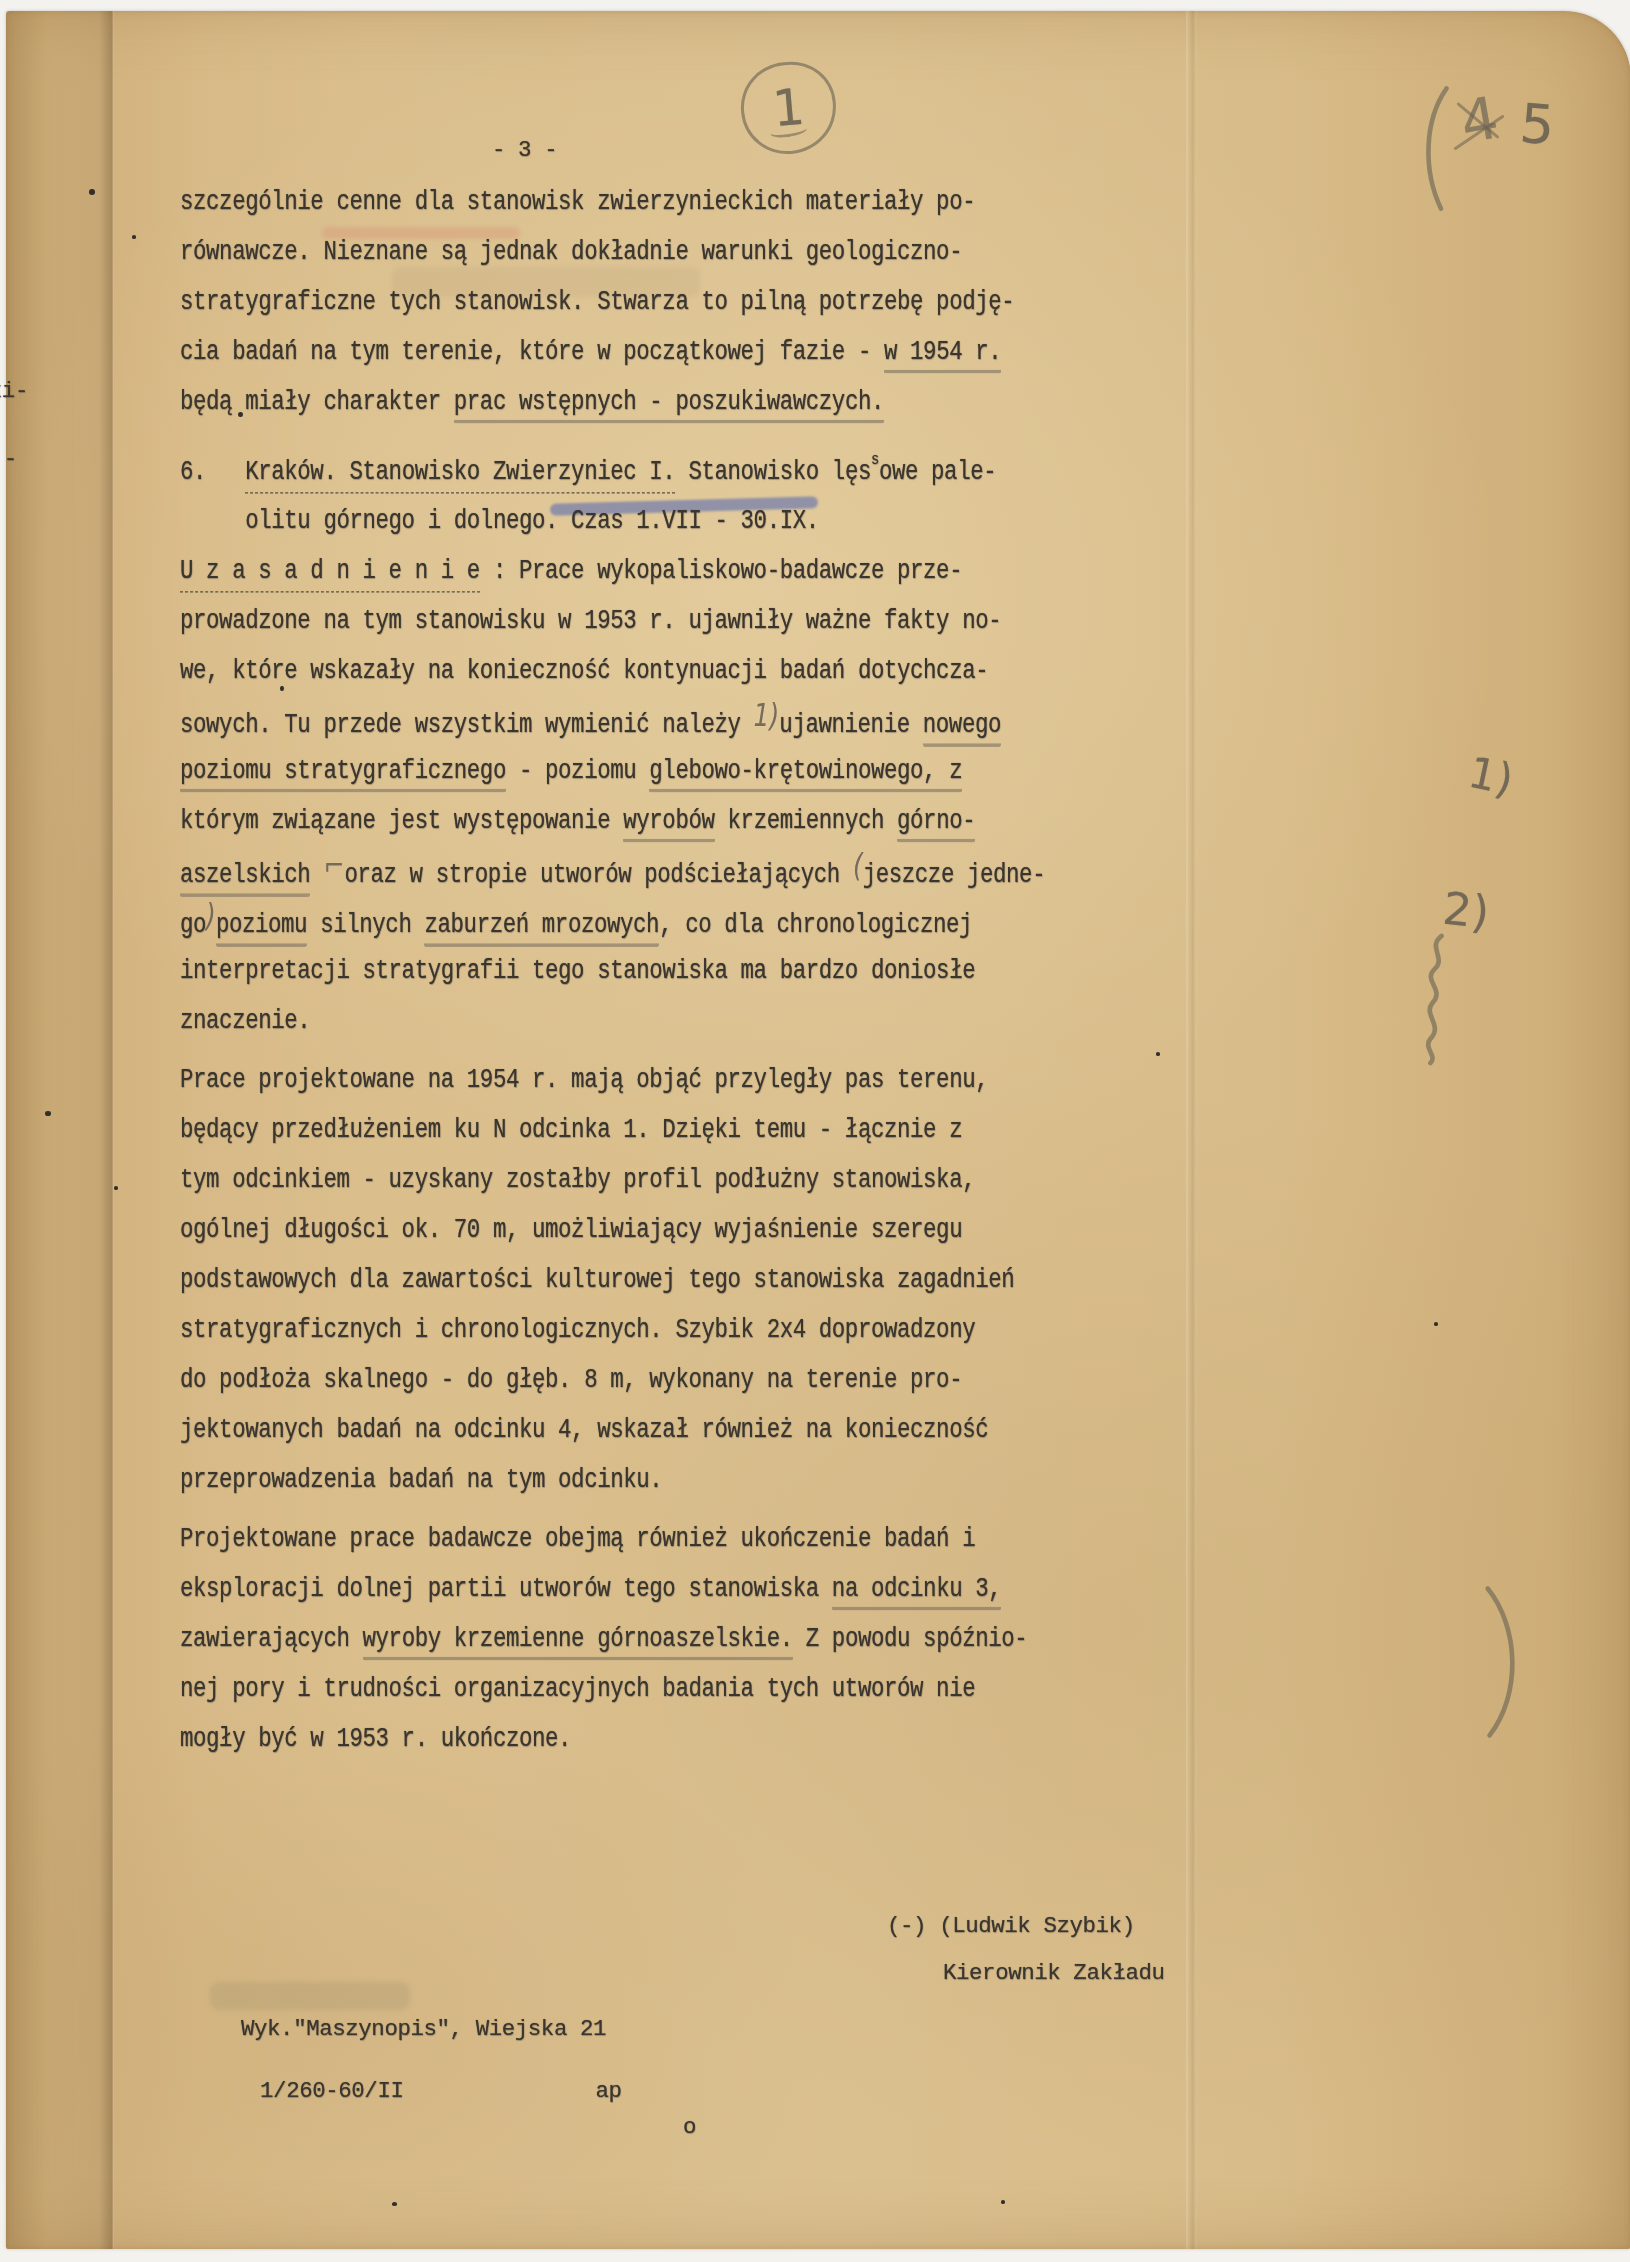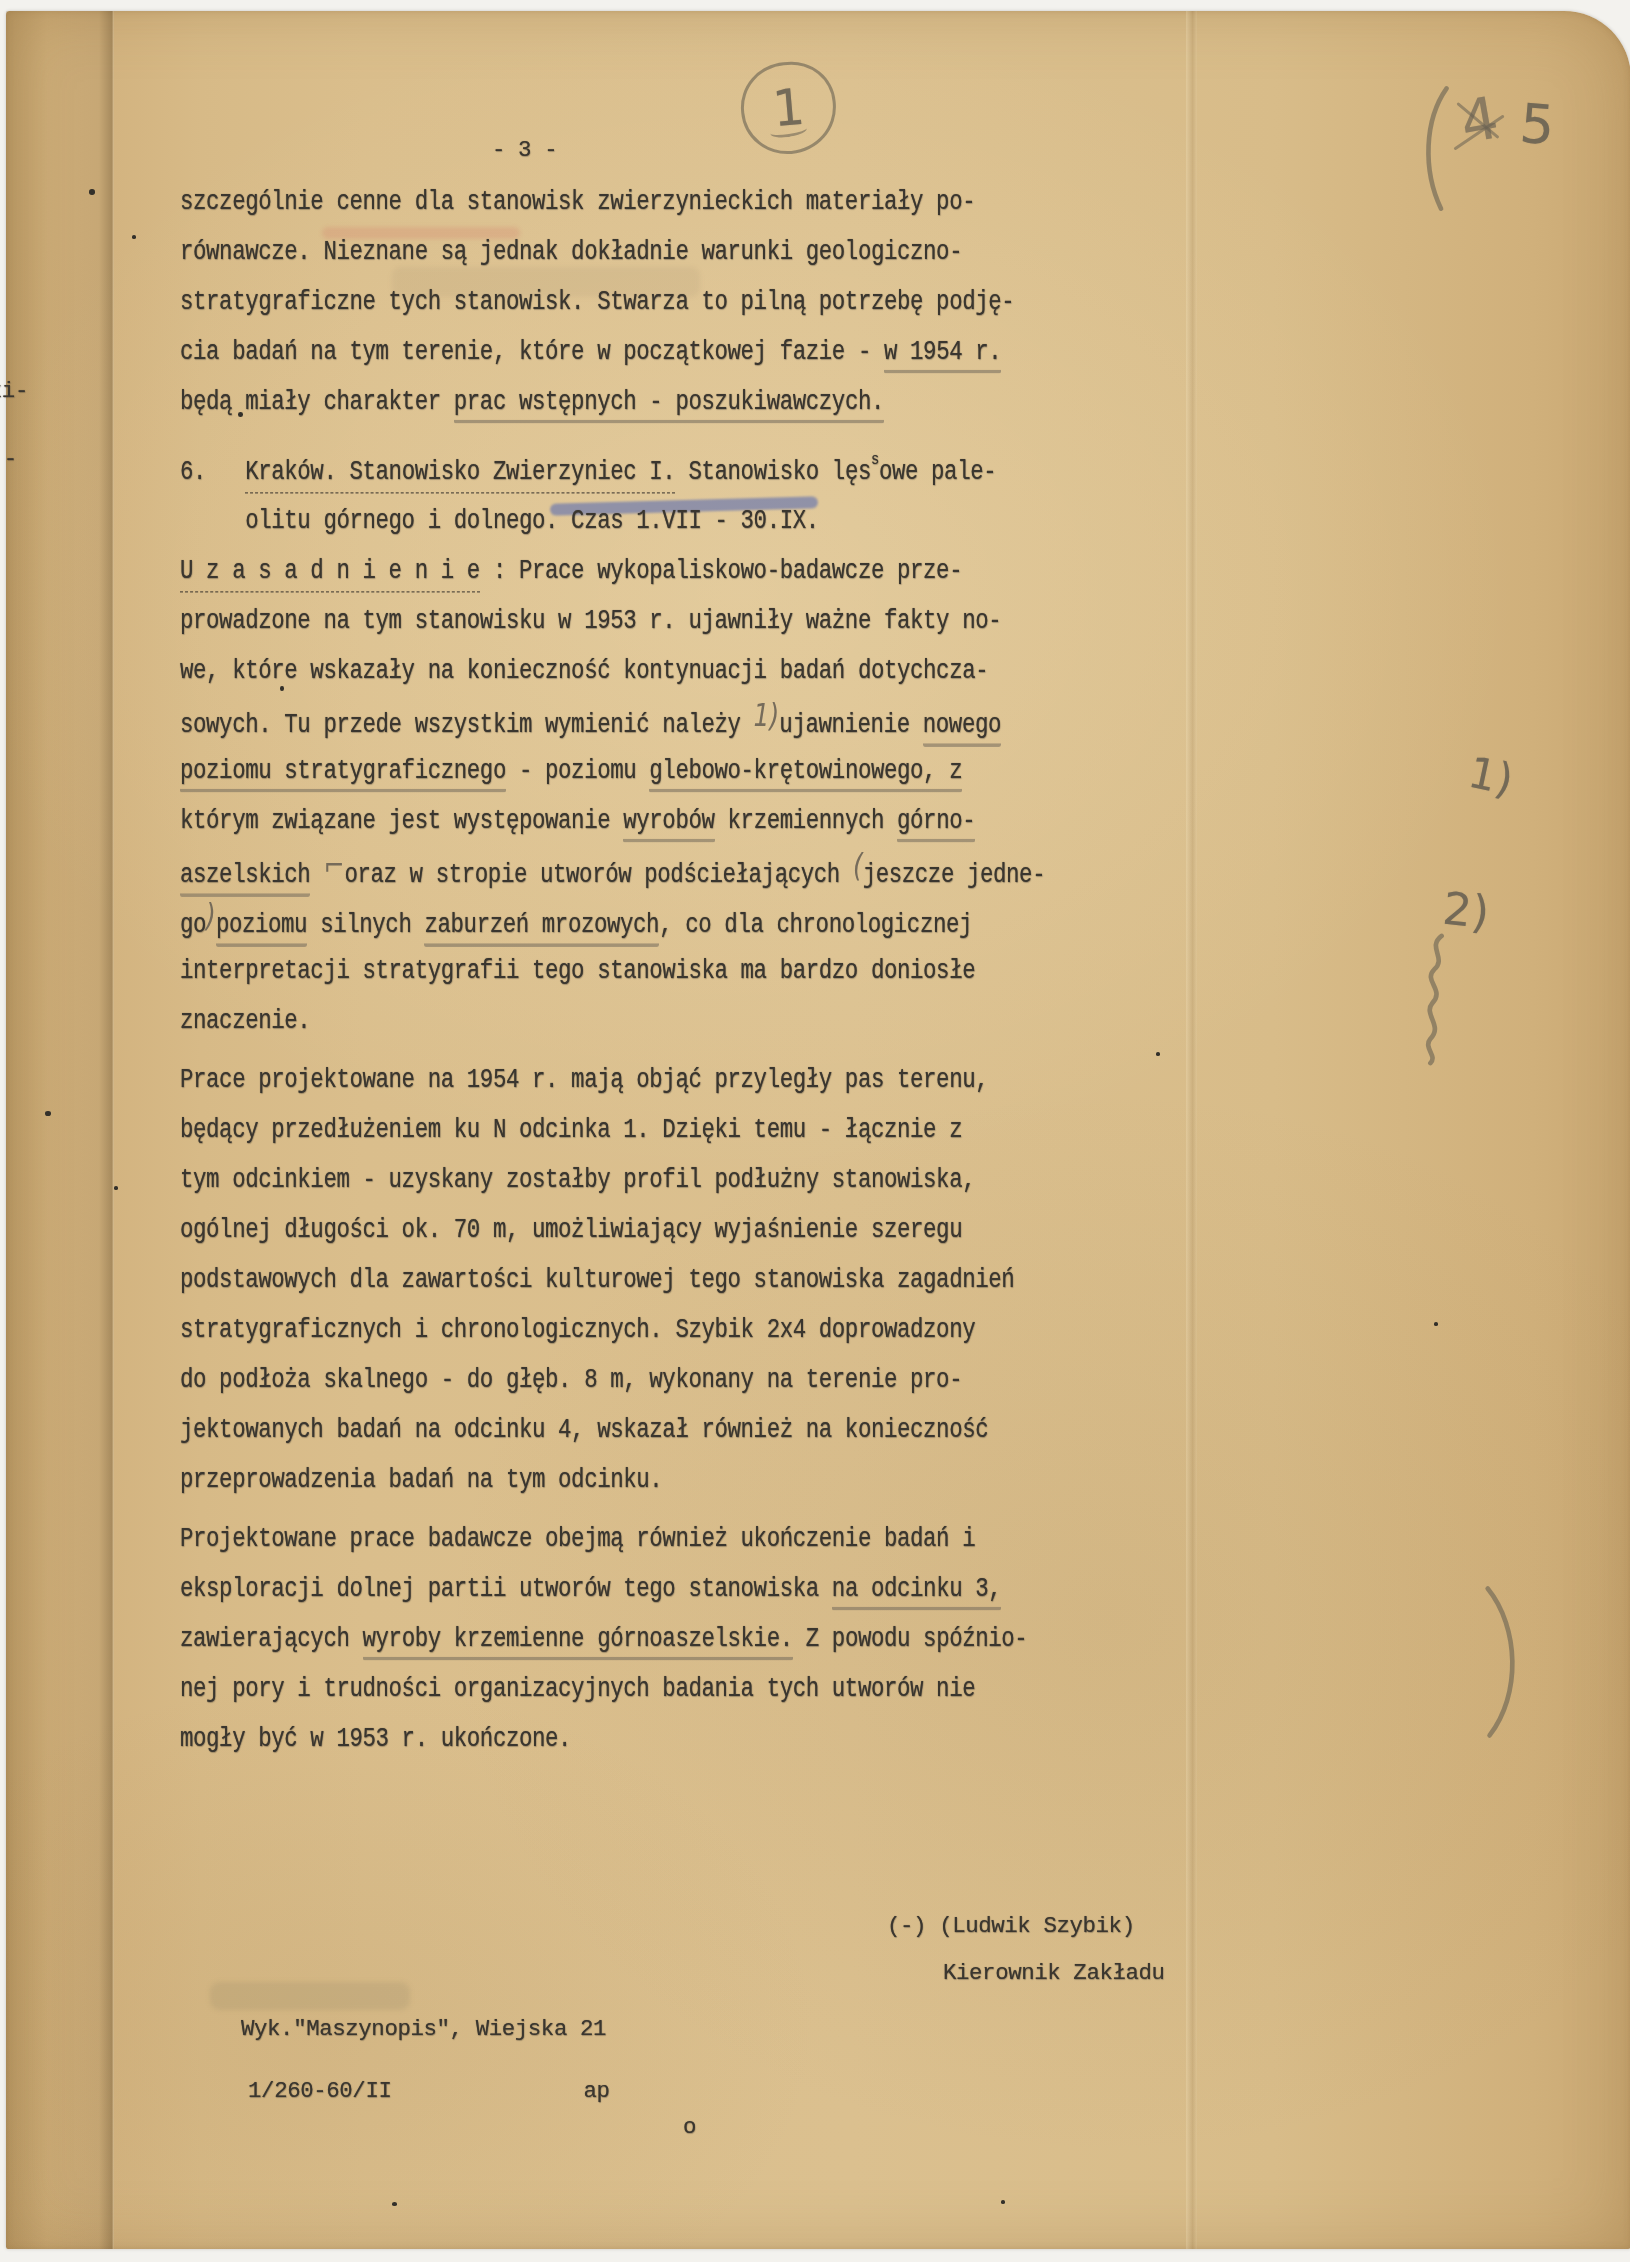--- a/index.html
+++ b/index.html
@@ -145,17 +145,17 @@
 
 <div class="typed body-text"><div class="para"><div class="tline"><span class="ink"><span class="seg-n">szczególnie cenne dla stanowisk zwierzynieckich materiały po-</span></span></div><div class="tline"><span class="ink"><span class="seg-n">równawcze. Nieznane są jednak dokładnie warunki geologiczno-</span></span></div><div class="tline"><span class="ink"><span class="seg-n">stratygraficzne tych stanowisk. Stwarza to pilną potrzebę podję-</span></span></div><div class="tline"><span class="ink"><span class="seg-n">cia badań na tym terenie, które w początkowej fazie - </span><span class="seg-pu">w 1954 r.</span></span></div><div class="tline"><span class="ink"><span class="seg-n">będą miały charakter </span><span class="seg-pu">prac wstępnych - poszukiwawczych.</span></span></div></div><div class="para"><div class="tline"><span class="ink"><span class="seg-n">6.   </span><span class="seg-tu">Kraków. Stanowisko Zwierzyniec I.</span><span class="seg-n"> Stanowisko lęs</span><span class="seg-sup">s</span><span class="seg-n">owe pale-</span></span></div><div class="tline"><span class="ink"><span class="seg-n">     olitu górnego i dolnego. Czas 1.VII - 30.IX.</span></span></div><div class="tline"><span class="ink"><span class="seg-tu">U z a s a d n i e n i e</span><span class="seg-n"> : Prace wykopaliskowo-badawcze prze-</span></span></div><div class="tline"><span class="ink"><span class="seg-n">prowadzone na tym stanowisku w 1953 r. ujawniły ważne fakty no-</span></span></div><div class="tline"><span class="ink"><span class="seg-n">we, które wskazały na konieczność kontynuacji badań dotychcza-</span></span></div><div class="tline"><span class="ink"><span class="seg-n">sowych. Tu przede wszystkim wymienić należy </span><span class="seg-hw">1)</span><span class="seg-n">ujawnienie </span><span class="seg-pu">nowego</span></span></div><div class="tline"><span class="ink"><span class="seg-pu">poziomu stratygraficznego</span><span class="seg-n"> - poziomu </span><span class="seg-pu">glebowo-krętowinowego, z</span></span></div><div class="tline"><span class="ink"><span class="seg-n">którym związane jest występowanie </span><span class="seg-pu">wyrobów</span><span class="seg-n"> krzemiennych </span><span class="seg-pu">górno-</span></span></div><div class="tline"><span class="ink"><span class="seg-pu">aszelskich</span><span class="seg-n"> </span><span class="seg-hw">⌐</span><span class="seg-n">oraz w stropie utworów podściełających </span><span class="seg-hw">(</span><span class="seg-n">jeszcze jedne-</span></span></div><div class="tline"><span class="ink"><span class="seg-n">go</span><span class="seg-hw">)</span><span class="seg-pu">poziomu</span><span class="seg-n"> silnych </span><span class="seg-pu">zaburzeń mrozowych</span><span class="seg-n">, co dla chronologicznej</span></span></div><div class="tline"><span class="ink"><span class="seg-n">interpretacji stratygrafii tego stanowiska ma bardzo doniosłe</span></span></div><div class="tline"><span class="ink"><span class="seg-n">znaczenie.</span></span></div></div><div class="para"><div class="tline"><span class="ink"><span class="seg-n">Prace projektowane na 1954 r. mają objąć przyległy pas terenu,</span></span></div><div class="tline"><span class="ink"><span class="seg-n">będący przedłużeniem ku N odcinka 1. Dzięki temu - łącznie z</span></span></div><div class="tline"><span class="ink"><span class="seg-n">tym odcinkiem - uzyskany zostałby profil podłużny stanowiska,</span></span></div><div class="tline"><span class="ink"><span class="seg-n">ogólnej długości ok. 70 m, umożliwiający wyjaśnienie szeregu</span></span></div><div class="tline"><span class="ink"><span class="seg-n">podstawowych dla zawartości kulturowej tego stanowiska zagadnień</span></span></div><div class="tline"><span class="ink"><span class="seg-n">stratygraficznych i chronologicznych. Szybik 2x4 doprowadzony</span></span></div><div class="tline"><span class="ink"><span class="seg-n">do podłoża skalnego - do głęb. 8 m, wykonany na terenie pro-</span></span></div><div class="tline"><span class="ink"><span class="seg-n">jektowanych badań na odcinku 4, wskazał również na konieczność</span></span></div><div class="tline"><span class="ink"><span class="seg-n">przeprowadzenia badań na tym odcinku.</span></span></div></div><div class="para"><div class="tline"><span class="ink"><span class="seg-n">Projektowane prace badawcze obejmą również ukończenie badań i</span></span></div><div class="tline"><span class="ink"><span class="seg-n">eksploracji dolnej partii utworów tego stanowiska </span><span class="seg-pu">na odcinku 3,</span></span></div><div class="tline"><span class="ink"><span class="seg-n">zawierających </span><span class="seg-pu">wyroby krzemienne górnoaszelskie.</span><span class="seg-n"> Z powodu spóźnio-</span></span></div><div class="tline"><span class="ink"><span class="seg-n">nej pory i trudności organizacyjnych badania tych utworów nie</span></span></div><div class="tline"><span class="ink"><span class="seg-n">mogły być w 1953 r. ukończone.</span></span></div></div></div>
 
 <div class="typed left-fragment">ki-</div>
 <div class="typed left-dash">-</div>
 
 <div class="typed" style="left:943px;top:1916px;margin-top:44px;">Kierownik Zakładu</div>
 <div class="typed" style="left:887px;top:1913px;">(-) (Ludwik Szybik)</div>
 
 <div class="typed" style="left:241px;top:2016px;">Wyk."Maszynopis", Wiejska 21</div>
-<div class="typed" style="left:222px;top:2052px;">
+<div class="typed" style="left:234px;top:2052px;">
   <span>1/260-60/II</span><span style="display:inline-block;width:192px;"></span><span>ap</span>
 </div>
 <div class="typed o-mark">o</div>
 
 
 </body></html>

